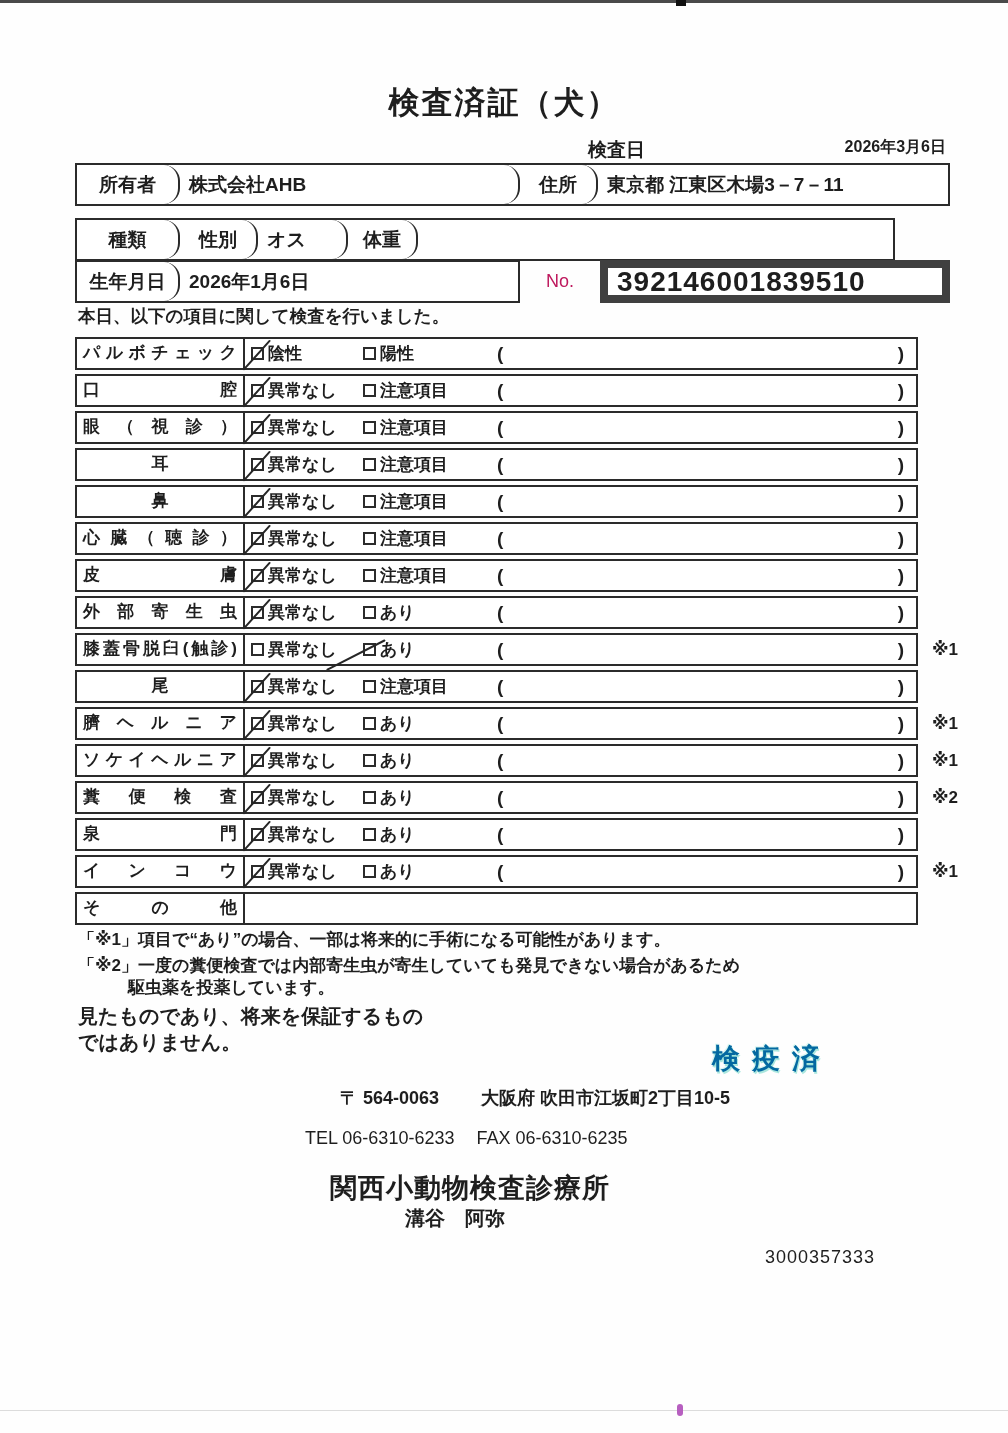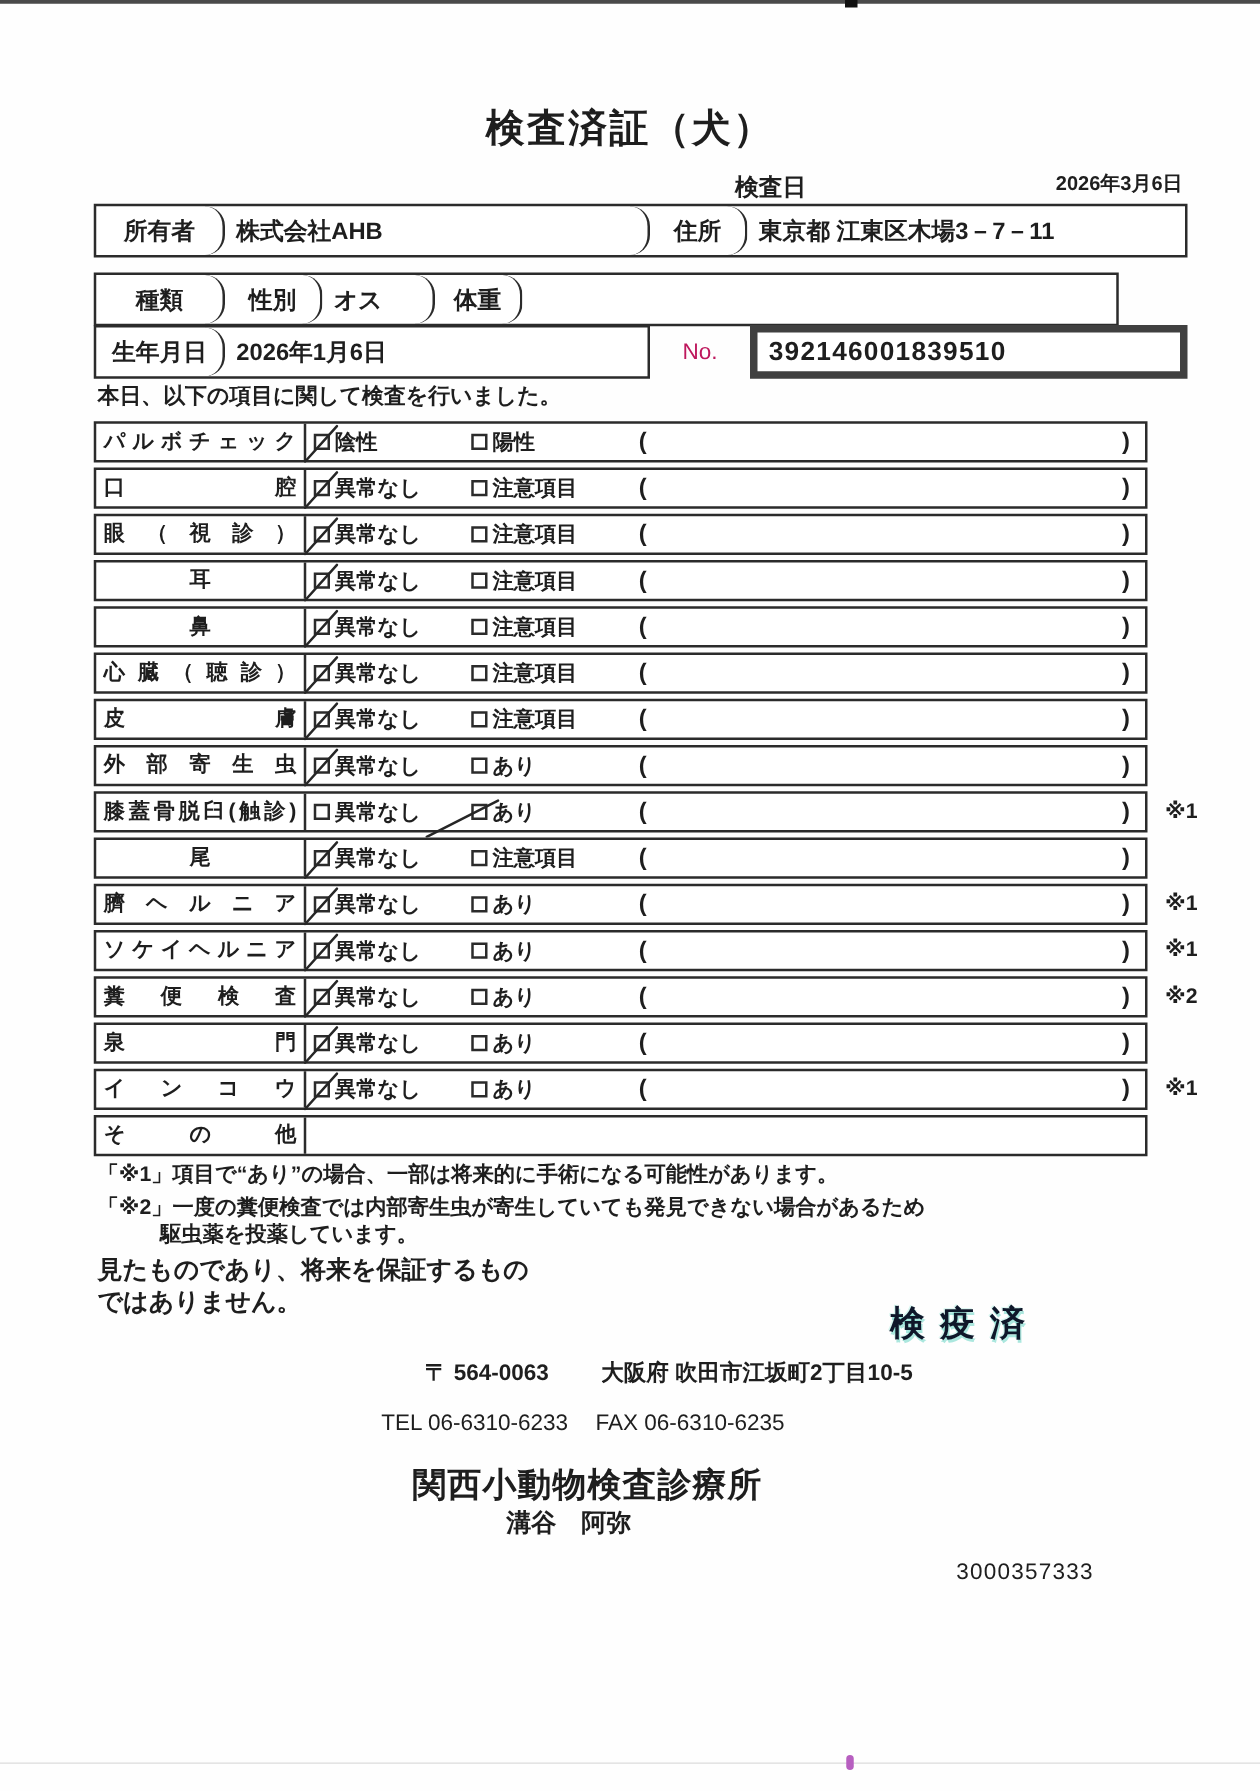--- a/index.html
+++ b/index.html
@@ -39,42 +39,42 @@
 
   .tableA { top: 163px; left: 75px; width: 875px; height: 43px; }
   .tableB1 { top: 218px; left: 75px; width: 820px; height: 43px; }
   .tableB2L { top: 260px; left: 75px; width: 445px; height: 43px; }
   .weight-val { flex: 1; justify-content: flex-end; padding-right: 24px; }
   .weight-val .unit { font-size: 16px; font-weight: 400; margin-left: 10px; margin-top: 6px; }
 
   .no-label { position: absolute; top: 260px; left: 520px; width: 80px; height: 43px;
     display: flex; align-items: center; justify-content: center; font-size: 18px; color: #be185d; }
   .no-box { position: absolute; top: 260px; left: 600px; width: 350px; height: 43px;
-    border: 6px solid #404040; background: #fff; display: flex; align-items: center;
-    padding-left: 9px; font-size: 21px; font-weight: 600; letter-spacing: 1px; }
+    border: 8px solid #404040; background: #fff; display: flex; align-items: center;
+    padding-left: 9px; font-size: 28px; font-weight: 600; letter-spacing: 1px; }
 
   .intro { position: absolute; top: 304px; left: 78px; font-size: 17.5px; font-weight: 600; }
 
   
   .insp-table { position: absolute; top: 337px; left: 75px; width: 843px; }
   .irow {
     position: relative; display: flex; height: 33px;
     border: 2px solid #2b2b2b; background: #fff; margin-bottom: 4px;
   }
   .ilabel {
     width: 168px; border-right: 2px solid #2b2b2b;
     padding: 0 6px; font-size: 17px; font-weight: 600;
     line-height: 28px; white-space: nowrap; overflow: visible;
   }
   .ilabel.spread { text-align: justify; text-align-last: justify; text-justify: inter-character; }
   .ilabel.center { text-align: center; text-align-last: center; }
   .icontent { flex: 1; display: flex; align-items: center; padding: 0 12px 0 6px; overflow: visible; }
   .icontent.hidden-content > * { visibility: hidden; }
   .cb-group { display: flex; align-items: center; overflow: visible; }
-  .cb-group.g1 { width: 126px; }
+  .cb-group.g1 { width: 112px; }
   .cb-group.g2 { width: 134px; }
   .cb {
     position: relative; width: 13px; height: 13px;
     border: 2px solid #2b2b2b; margin-right: 4px; flex: none;
     background: #fff; overflow: visible;
   }
   .cb .slash { display: none; }
   .cb.checked .slash {
     display: block; position: absolute;
     width: 40px; height: 2.4px; background: #262626; border-radius: 2px;
@@ -92,21 +92,21 @@
 
   
   .fn1 { position: absolute; top: 928px; left: 78px; font-size: 17px; font-weight: 600; }
   .fn2a { position: absolute; top: 954px; left: 78px; font-size: 17px; font-weight: 600; }
   .fn2b { position: absolute; top: 976px; left: 128px; font-size: 17px; font-weight: 600; }
 
   .statement { position: absolute; top: 1003px; left: 78px; font-size: 20px; font-weight: 600; line-height: 26px; }
 
   .stamp {
     position: absolute; top: 1040px; left: 712px;
-    font-size: 28px; font-weight: bold; letter-spacing: 12px; color: #0f172a;
+    font-size: 28px; font-weight: bold; letter-spacing: 12px; color: #0369a1;
     text-shadow: 1px 2px 0 rgba(70, 205, 185, 0.45), -1px -1px 0 rgba(130, 230, 210, 0.3);
     white-space: nowrap;
   }
 
   .addr-line { position: absolute; top: 1086px; left: 340px; font-size: 18px; font-weight: 600; white-space: nowrap; }
   .addr-line .gap2 { display: inline-block; width: 42px; }
   .tel-line { position: absolute; top: 1128px; left: 305px; font-size: 18px; font-weight: 500; white-space: nowrap; }
   .tel-line .gap2 { display: inline-block; width: 22px; }
   .clinic-name { position: absolute; top: 1170px; left: 330px; font-size: 27px; font-weight: 600; letter-spacing: 1px; }
   .vet-name { position: absolute; top: 1205px; left: 405px; font-size: 20px; font-weight: 600; }

